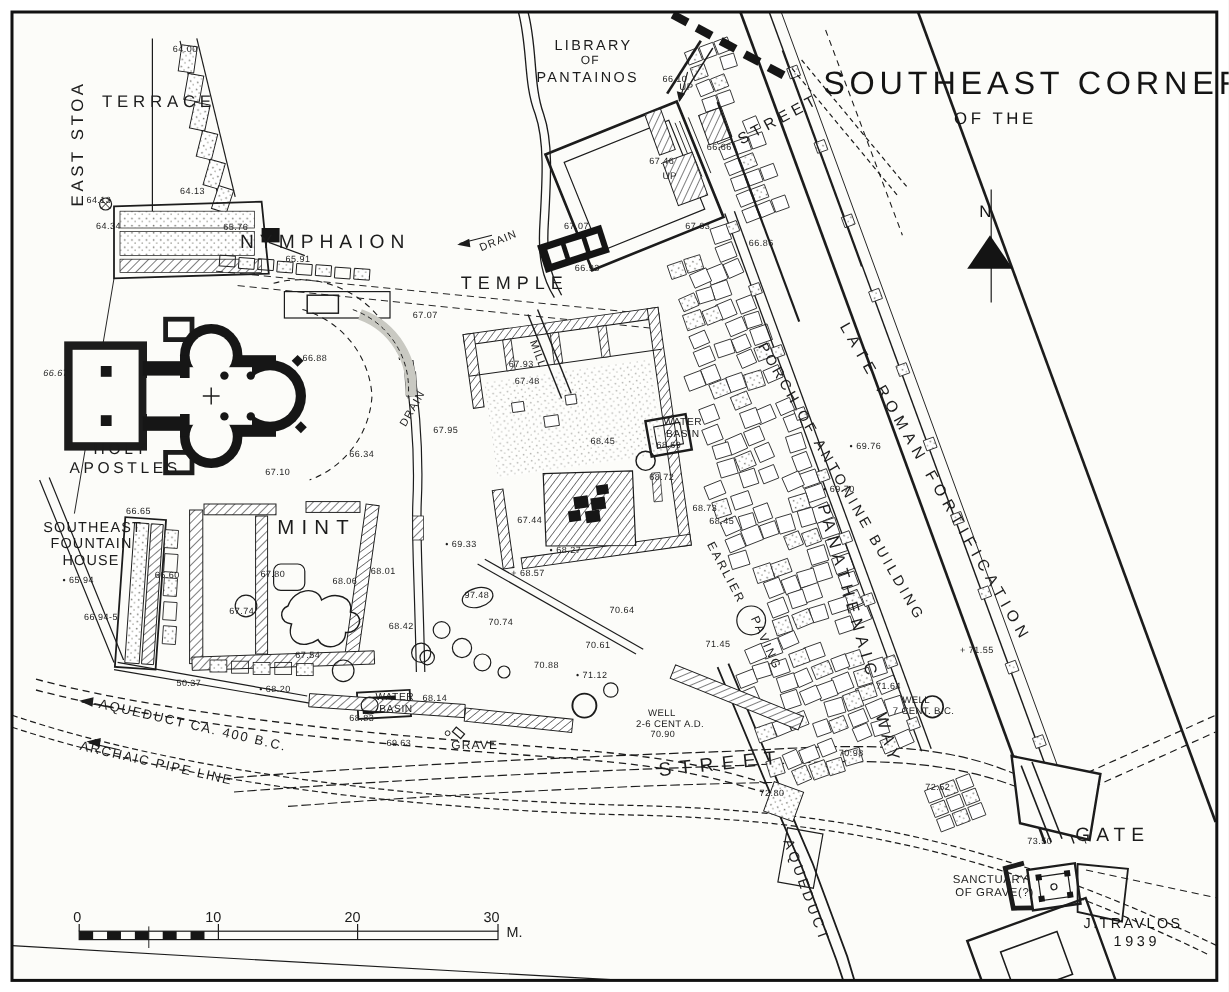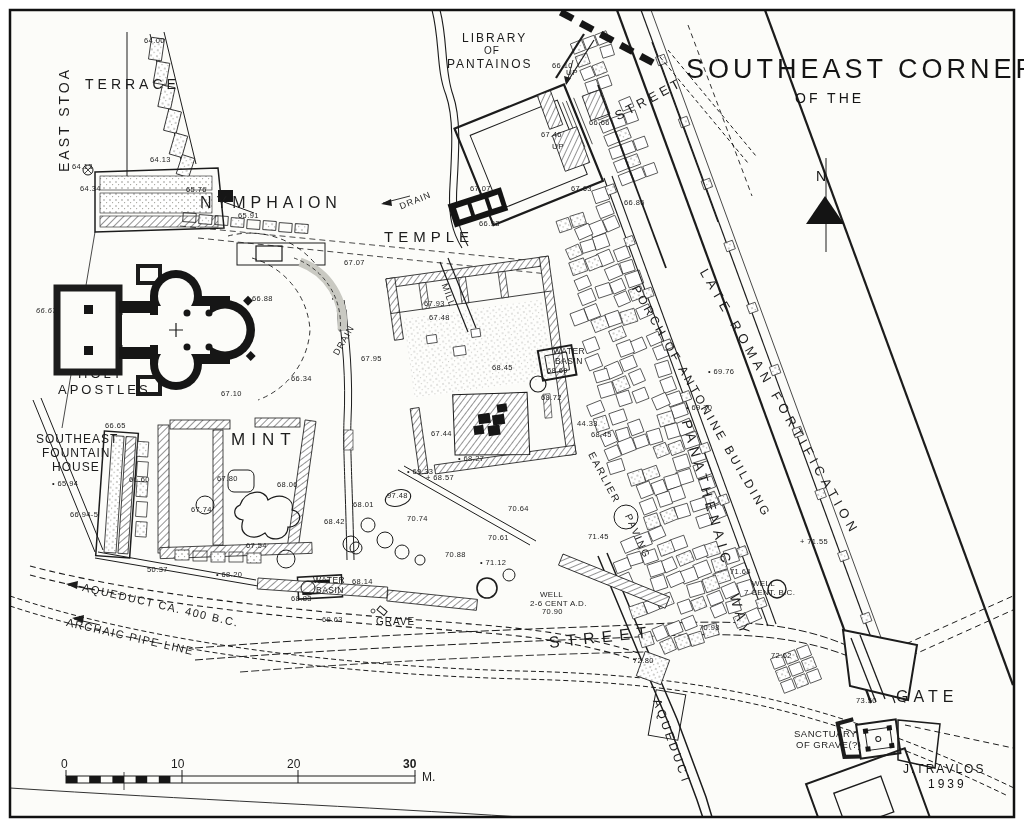--- a/index.html
+++ b/index.html
@@ -596,56 +596,56 @@
       <div class="elev" style="left: 252px; top: 294px;">66.88</div>
       <div class="elev" style="left: 36px; top: 306px; font-style: italic;">66.67</div>
       <div class="elev" style="left: 255px; top: 374px; padding-left: 36px;">66.34</div>
       <div class="elev" style="left: 221px; top: 389px;">67.10</div>
       <div class="elev" style="left: 105px; top: 421px;">66.65</div>
       <div class="elev" style="left: 52px; top: 479px;">• 65.94</div>
       <div class="elev" style="left: 129px; top: 475px;">66.60</div>
       <div class="elev" style="left: 70px; top: 510px;">66.94-5</div>
       <div class="elev" style="left: 217px; top: 474px;">67.80</div>
       <div class="elev" style="left: 277px; top: 480px;">68.06</div>
-      <div class="elev" style="left: 309px; top: 500px; margin-left: 44px;">68.01</div>
+      <div class="elev" style="left: 309px; top: 471px;">68.01</div>
       <div class="elev" style="left: 191px; top: 505px;">67.74</div>
       <div class="elev" style="left: 246px; top: 541px;">67.54</div>
       <div class="elev" style="left: 147px; top: 565px;">50.37</div>
       <div class="elev" style="left: 216px; top: 570px;">• 68.20</div>
       <div class="elev" style="left: 291px; top: 594px;">68.83</div>
       <div class="elev" style="left: 322px; top: 615px;">69.63</div>
       <div class="elev" style="left: 352px; top: 577px;">68.14</div>
       <div class="elev" style="left: 324px; top: 517px;">68.42</div>
-      <div class="elev" style="left: 371px; top: 467px; margin-left: 36px;">• 69.33</div>
+      <div class="elev" style="left: 371px; top: 449px;">• 69.33</div>
       <div class="elev" style="left: 361px; top: 354px;">67.95</div>
       <div class="elev" style="left: 424px; top: 299px;">67.93</div>
       <div class="elev" style="left: 429px; top: 313px;">67.48</div>
       <div class="elev" style="left: 431px; top: 429px;">67.44</div>
       <div class="elev" style="left: 426px; top: 473px;">+ 68.57</div>
       <div class="elev" style="left: 458px; top: 454px;">• 68.27</div>
       <div class="elev" style="left: 387px; top: 491px;">97.48</div>
       <div class="elev" style="left: 407px; top: 514px;">70.74</div>
       <div class="elev" style="left: 445px; top: 550px;">70.88</div>
       <div class="elev" style="left: 480px; top: 558px;">• 71.12</div>
       <div class="elev" style="left: 508px; top: 504px;">70.64</div>
       <div class="elev" style="left: 488px; top: 533px;">70.61</div>
       <div class="elev" style="left: 492px; top: 363px;">68.45</div>
       <div class="elev" style="left: 547px; top: 366px;">68.69</div>
       <div class="elev" style="left: 541px; top: 393px;">68.72</div>
-      <div class="elev" style="left: 577px; top: 419px;">44.33</div>
+      <div class="elev" style="left: 577px; top: 419px;">68.73</div>
       <div class="elev" style="left: 591px; top: 430px;">68.45</div>
       <div class="elev" style="left: 708px; top: 367px;">• 69.76</div>
       <div class="elev" style="left: 686px; top: 403px;">• 69.70</div>
       <div class="elev" style="left: 800px; top: 537px;">+ 71.55</div>
       <div class="elev" style="left: 588px; top: 532px;">71.45</div>
       <div class="elev" style="left: 730px; top: 567px;">71.64</div>
       <div class="elev" style="left: 699px; top: 623px;">70.98</div>
       <div class="elev" style="left: 633px; top: 656px;">72.80</div>
       <div class="elev" style="left: 771px; top: 651px;">72.62</div>
       <div class="elev" style="left: 856px; top: 696px;">73.50</div>
       <div class="elev" style="left: 542px; top: 607px;">70.90</div>
       <div class="stick" style="left: 61px; top: 757px;">0</div>
       <div class="stick" style="left: 171px; top: 757px;">10</div>
       <div class="stick" style="left: 287px; top: 757px;">20</div>
-      <div class="stick" style="left: 403px; top: 757px; font-weight: bold;">30</div>
+      <div class="stick" style="left: 403px; top: 757px;">30</div>
     </div>
 
 </div>
 
 </body></html>

